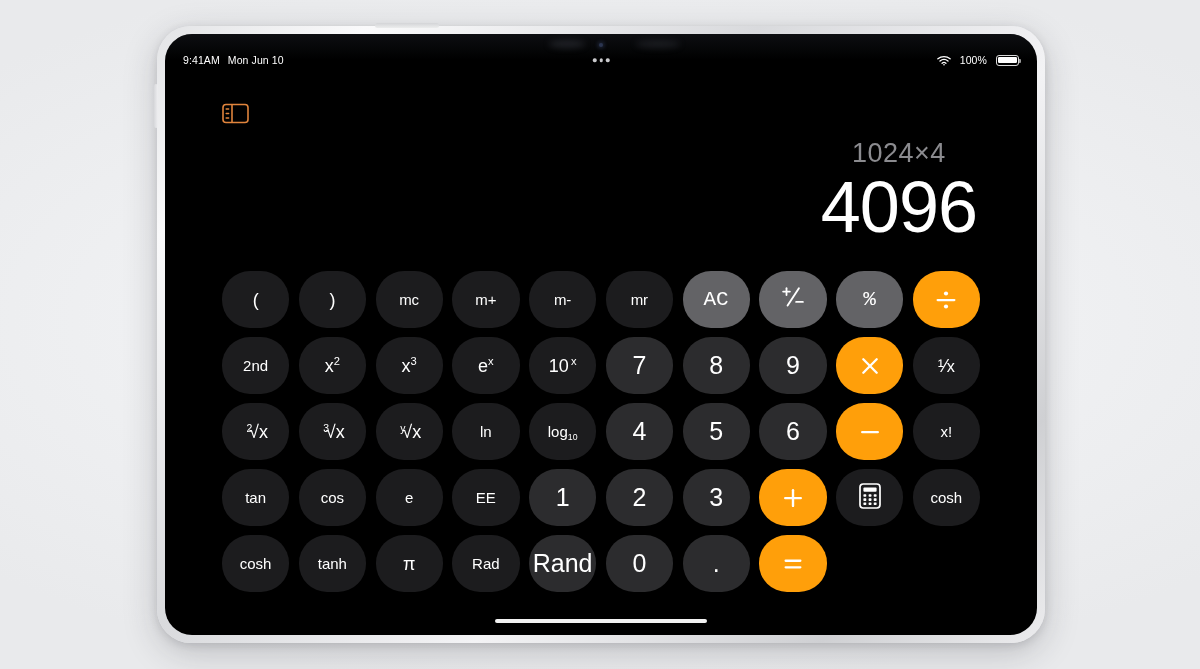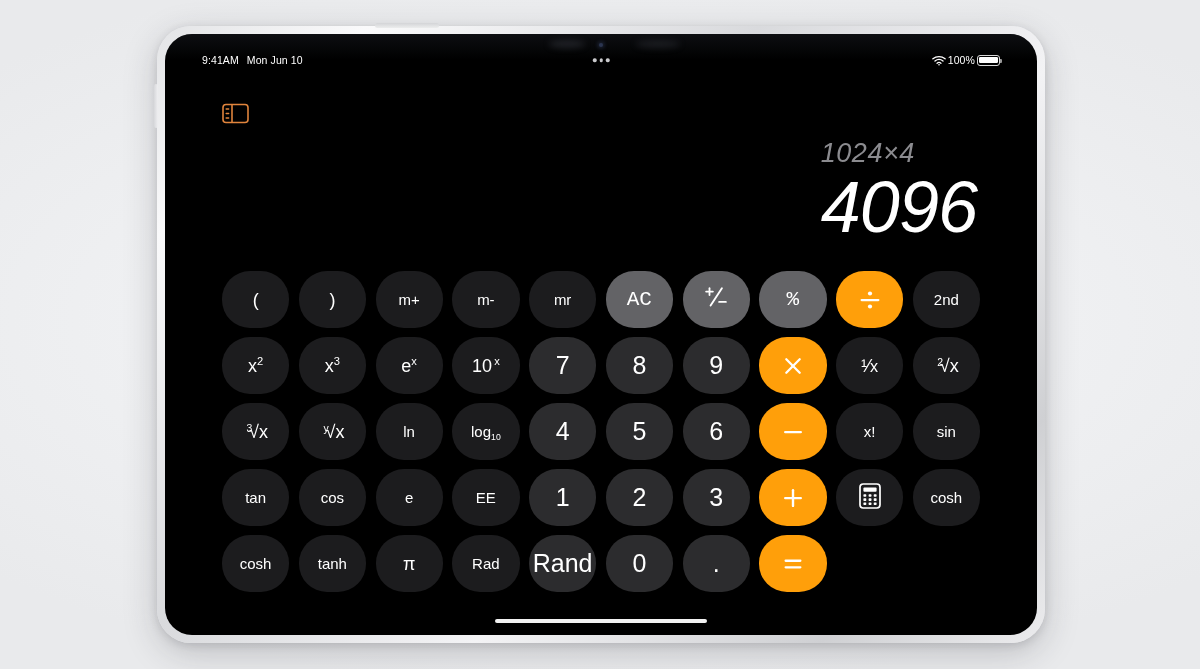--- a/index.html
+++ b/index.html
@@ -108,27 +108,27 @@
 
   
   #status-bar {
     position: absolute;
     top: 18px;
     left: 0; right: 0;
     height: 16px;
     display: flex;
     align-items: center;
     justify-content: space-between;
-    padding: 0 37px;
+    padding: 0 18px;
     color: #ffffff;
     font-size: 10.5px;
     letter-spacing: 0.1px;
   }
   #status-left { display: flex; gap: 8px; align-items: center; white-space: nowrap; }
-  #status-right { display: flex; gap: 2px; align-items: center; }
+  #status-right { display: flex; gap: 9px; align-items: center; }
 
   #multitask-dots {
     position: absolute;
     top: 50%;
     left: 50%;
     transform: translate(-50%, -50%);
     display: flex;
     gap: 3px;
   }
   #multitask-dots i {
@@ -170,23 +170,22 @@
     width: 27px;
     height: 21px;
     cursor: pointer;
   }
 
   
   #display {
     position: absolute;
     right: 60px;
     top: 105px;
-    text-align: left;
+    text-align: center;
     color: #fff;
-    font-style: italic;
   }
   #expression {
     font-size: 27px;
     color: #8b8b8f;
     font-weight: 400;
     letter-spacing: 0.5px;
     line-height: 1.1;
   }
   #result {
     font-size: 72px;
@@ -311,20 +310,23 @@
     </div>
 
     <div id="keypad">
         <button class="key sci">
           <span>(</span>
         </button>
         <button class="key sci">
           <span>)</span>
         </button>
         <button class="key sci small">
+          <span>mc</span>
+        </button>
+        <button class="key sci small">
           <span>m+</span>
         </button>
         <button class="key sci small">
           <span>m-</span>
         </button>
         <button class="key sci small">
           <span>mr</span>
         </button>
         <button class="key func">
           <span>AC</span>
@@ -414,23 +416,20 @@
         </button>
         <button class="key op">
           <span>
             <svg width="26" height="26" viewBox="0 0 26 26">
               <rect x="4" y="11.9" width="18" height="2.4" rx="1.2" fill="#fff"></rect>
             </svg>
           </span>
         </button>
         <button class="key sci small">
           <span>x!</span>
-        </button>
-        <button class="key sci small">
-          <span>sin</span>
         </button>
         <button class="key sci small">
           <span>tan</span>
         </button>
         <button class="key sci small">
           <span>cos</span>
         </button>
         <button class="key sci small">
           <span>e</span>
         </button>

